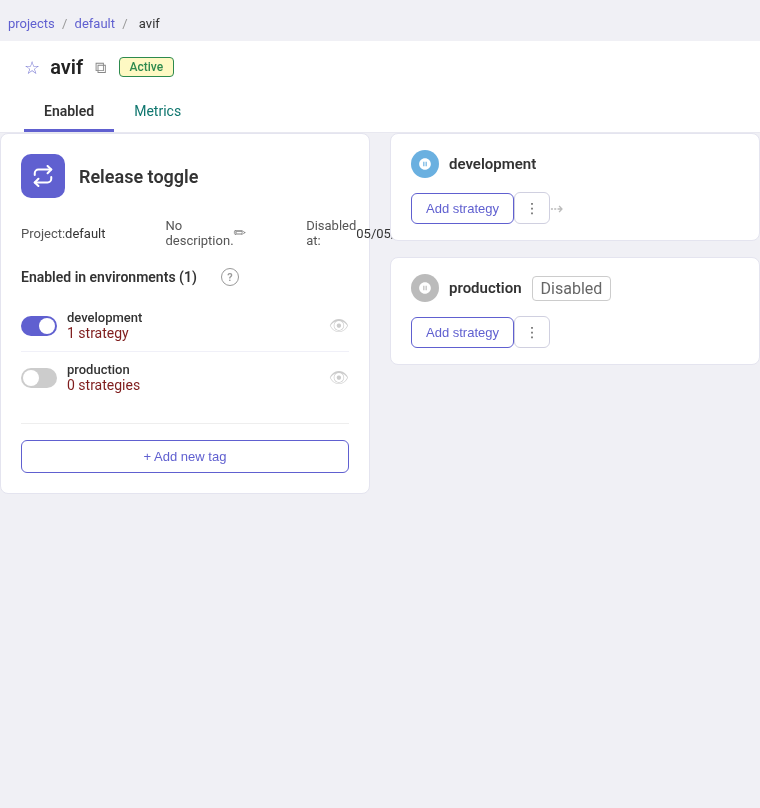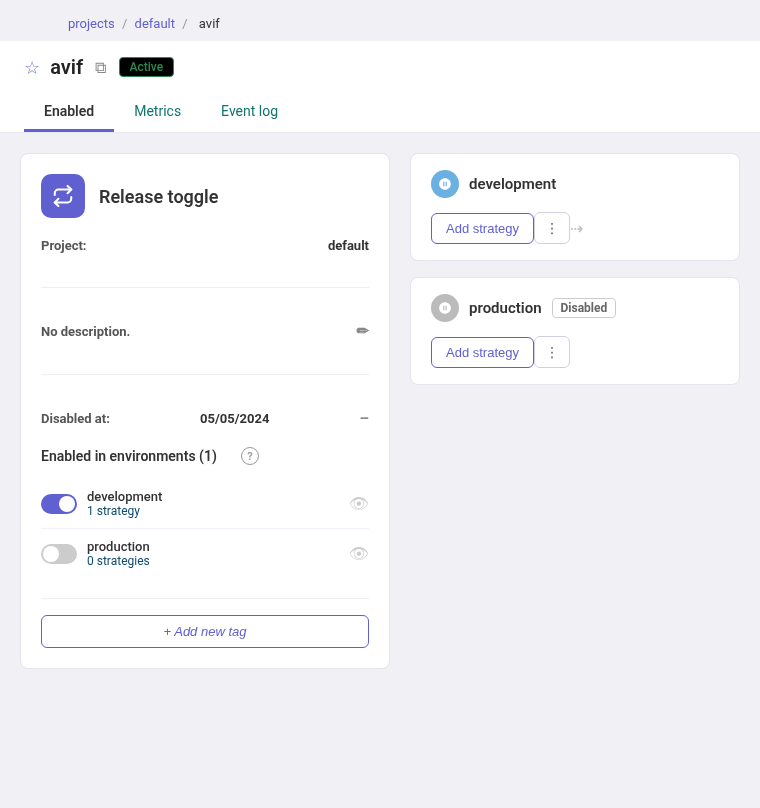--- a/index.html
+++ b/index.html
@@ -6,24 +6,23 @@
     body {
       font-family: -apple-system, BlinkMacSystemFont, 'Segoe UI', Roboto, sans-serif;
       background: #f0f0f5;
       width: 760px;
       min-height: 808px;
       font-size: 14px;
       color: #333;
     }
 
     .breadcrumb {
-      padding: 16px 32px 10px;
+      padding: 16px 8px 10px;
       font-size: 13px;
       color: #666;
-      margin-left: 36px;
     }
     .breadcrumb a {
       color: #6060d0;
       text-decoration: none;
     }
     .breadcrumb span {
       margin: 0 4px;
       color: #999;
     }
     .breadcrumb .current {
@@ -51,21 +50,21 @@
       font-weight: 600;
       color: #222;
     }
     .copy-icon {
       color: #888;
       font-size: 16px;
       cursor: pointer;
       padding: 2px;
     }
     .badge-active {
-      background: #000000;
+      background: #fef9c3;
       color: #2d8a4e;
       border: 1px solid #2d8a4e;
       border-radius: 4px;
       padding: 2px 10px;
       font-size: 12px;
       font-weight: 500;
     }
 
     .tabs {
       display: flex;
@@ -79,21 +78,20 @@
       border-bottom: 3px solid transparent;
       text-decoration: none;
     }
     .tab.active {
       color: #333;
       font-weight: 600;
       border-bottom: 3px solid #6060d0;
     }
 
     .main {
-      padding: 20px;
       display: grid;
       grid-template-columns: 370px 1fr;
       gap: 20px;
     }
 
     .card {
       background: #fff;
       border-radius: 8px;
       border: 1px solid #e4e4ef;
       padding: 20px;
@@ -117,23 +115,22 @@
       color: white;
       font-size: 20px;
     }
     .flag-name {
       font-size: 18px;
       font-weight: 600;
     }
 
     .flag-meta {
       display: flex;
-      flex-direction: column;
+      flex-direction: row;
       gap: 30px;
-      font-weight: bold;
     }
     .meta-row {
       display: flex;
       align-items: center;
       justify-content: space-between;
     }
     .meta-label {
       color: #555;
       font-size: 13px;
     }
@@ -235,22 +232,22 @@
     }
     .env-info {
       flex: 1;
       margin-left: 10px;
     }
     .env-name {
       font-size: 13px;
       font-weight: 500;
     }
     .env-strategies {
-      font-size: 12px;
-      color: #0c4a6e;
+      font-size: 14px;
+      color: #7f1d1d;
     }
     .eye-icon {
       color: #ccc;
       font-size: 16px;
       cursor: pointer;
     }
 
     .tags-section {
       margin-top: 20px;
       padding-top: 16px;
@@ -268,21 +265,20 @@
       border: 1.5px solid #6060d0;
       background: transparent;
       color: #6060d0;
       border-radius: 6px;
       padding: 8px 16px;
       font-size: 13px;
       cursor: pointer;
       font-weight: 500;
       width: 100%;
       justify-content: center;
-      font-style: italic;
     }
 
     
     .right-col {
       display: flex;
       flex-direction: column;
       gap: 16px;
     }
 
     .env-card {
@@ -318,22 +314,21 @@
     .env-card-name {
       font-size: 15px;
       font-weight: 600;
     }
     .disabled-badge {
       background: #fff;
       border: 1px solid #ccc;
       color: #666;
       border-radius: 4px;
       padding: 2px 8px;
-      font-size: 12px;
-      font-weight: bold;
+      font-size: 16px;
     }
 
     .env-card-actions {
       display: flex;
       align-items: center;
       gap: 0;
     }
     .add-strategy-btn {
       border: 1.5px solid #6060d0;
       background: transparent;
@@ -373,21 +368,20 @@
 <div class="header">
   <div class="header-top">
     <span class="star-icon">☆</span>
     <span class="header-title">avif</span>
     <span class="copy-icon">⧉</span>
     <span class="badge-active">Active</span>
   </div>
   <div class="tabs">
     <a class="tab active">Enabled</a>
     <a class="tab">Metrics</a>
-    <a class="tab">Event log</a>
   </div>
 </div>
 
 <div class="main">
 
   <div>
     <div class="card feature-flag-card">
       <div class="flag-header">
         <div class="flag-icon">
           <svg width="22" height="22" viewBox="0 0 24 24" fill="none" stroke="white" stroke-width="2.2" stroke-linecap="round" stroke-linejoin="round">

